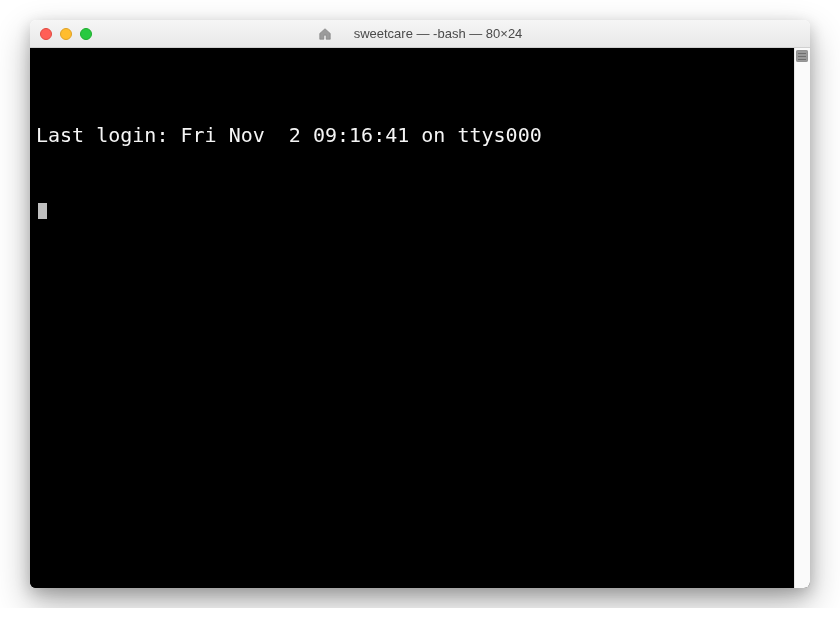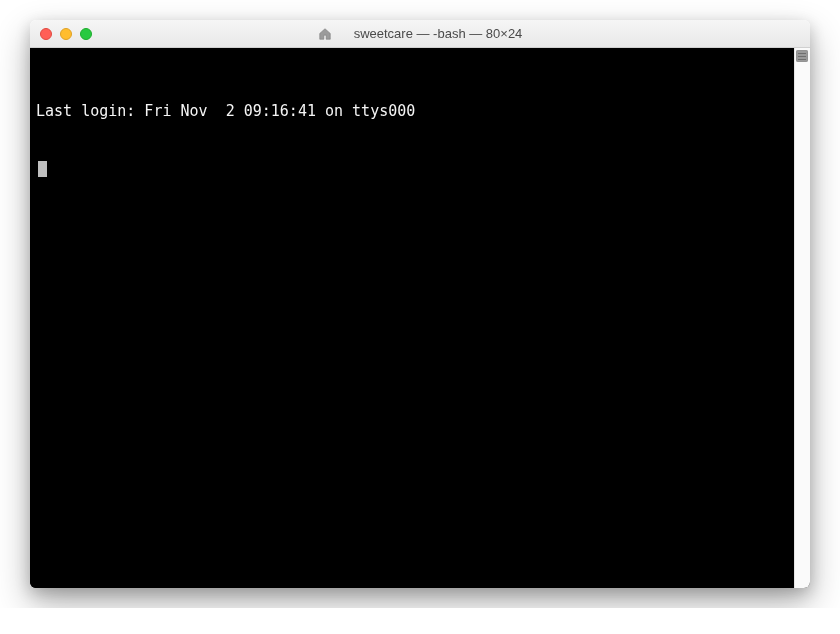--- a/index.html
+++ b/index.html
@@ -67,23 +67,23 @@
     .window-body {
       display: flex;
       height: 540px;
       background: #000;
     }
     .terminal-area {
       flex: 1;
       background: #000000;
       color: #f5f5f5;
       font-family: "Menlo", "Monaco", "Consolas", monospace;
-      font-size: 15px;
+      font-size: 20px;
       line-height: 1.35;
-      padding: 12px 6px;
+      padding: 20px 6px;
       white-space: pre;
       overflow: hidden;
       position: relative;
     }
     .terminal-line {
       display: block;
     }
     .prompt-line {
       display: flex;
       align-items: center;

